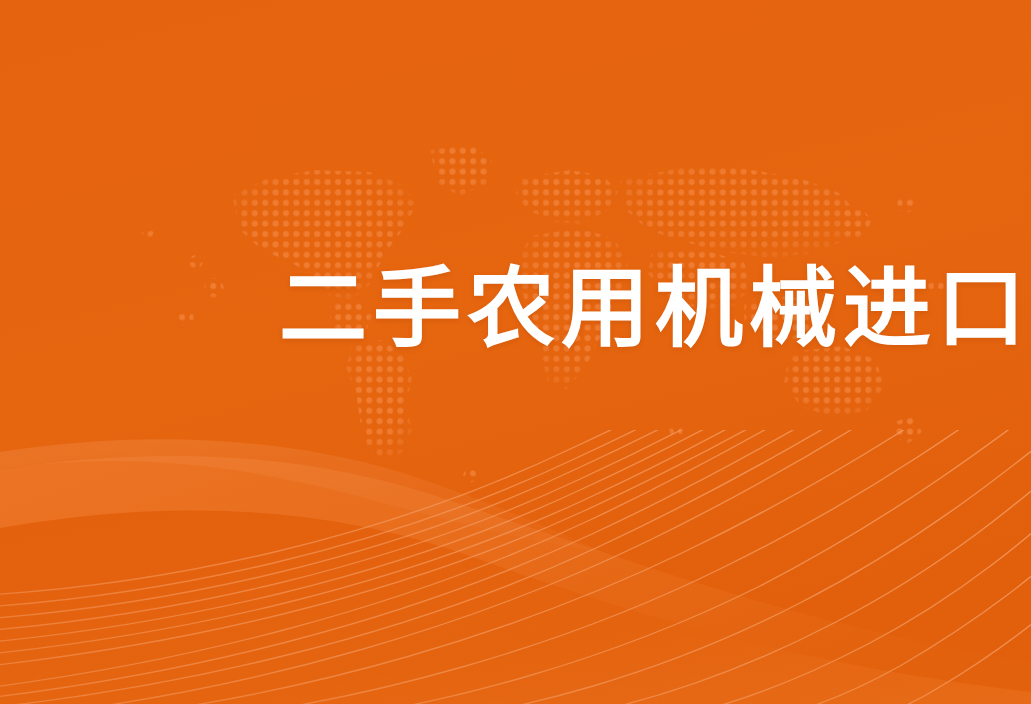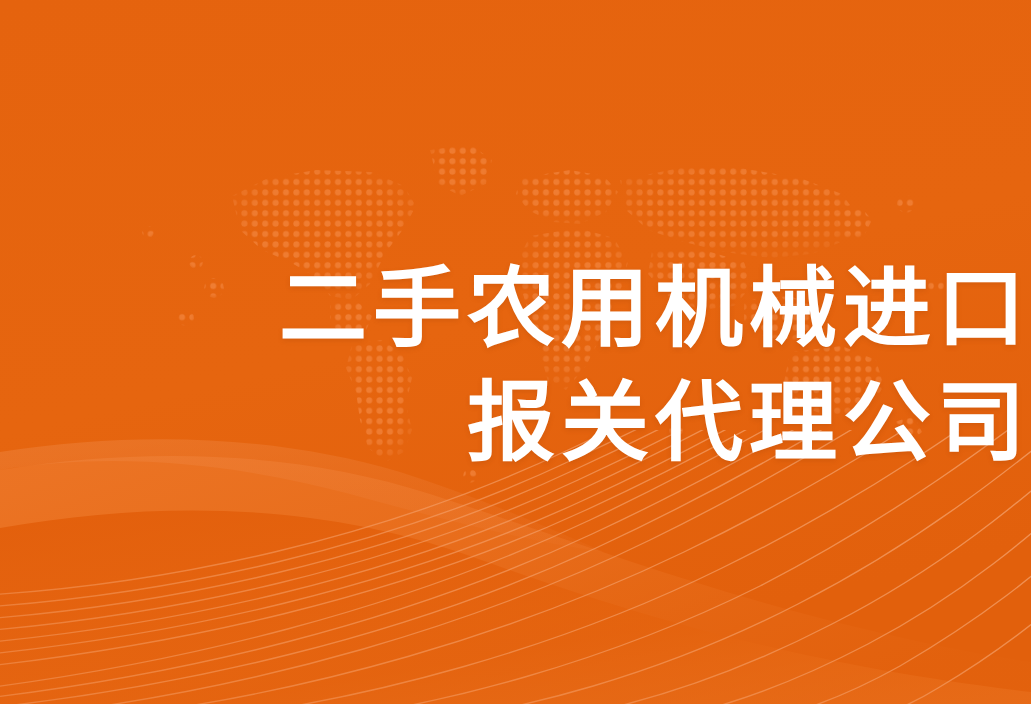--- a/index.html
+++ b/index.html
@@ -212,16 +212,15 @@
       <path d="M490,728 C604,718 716,684 832,624 C938,570 1020,504 1108,424"></path>
       <path d="M590,730 C686,722 772,694 868,644 C956,598 1032,538 1112,460"></path>
       <path d="M690,732 C766,726 832,704 900,666 C972,624 1042,574 1116,500"></path>
       <path d="M790,734 C848,730 896,714 938,688 C992,656 1052,614 1120,546"></path>
     </g>
   </svg>
 
 
   <div class="headline">
     <span class="headline-line">二手农用机械进口</span>
-    <span class="headline-line">报关代理公司</span>
   </div>
 
 </div>
 
 </body></html>

